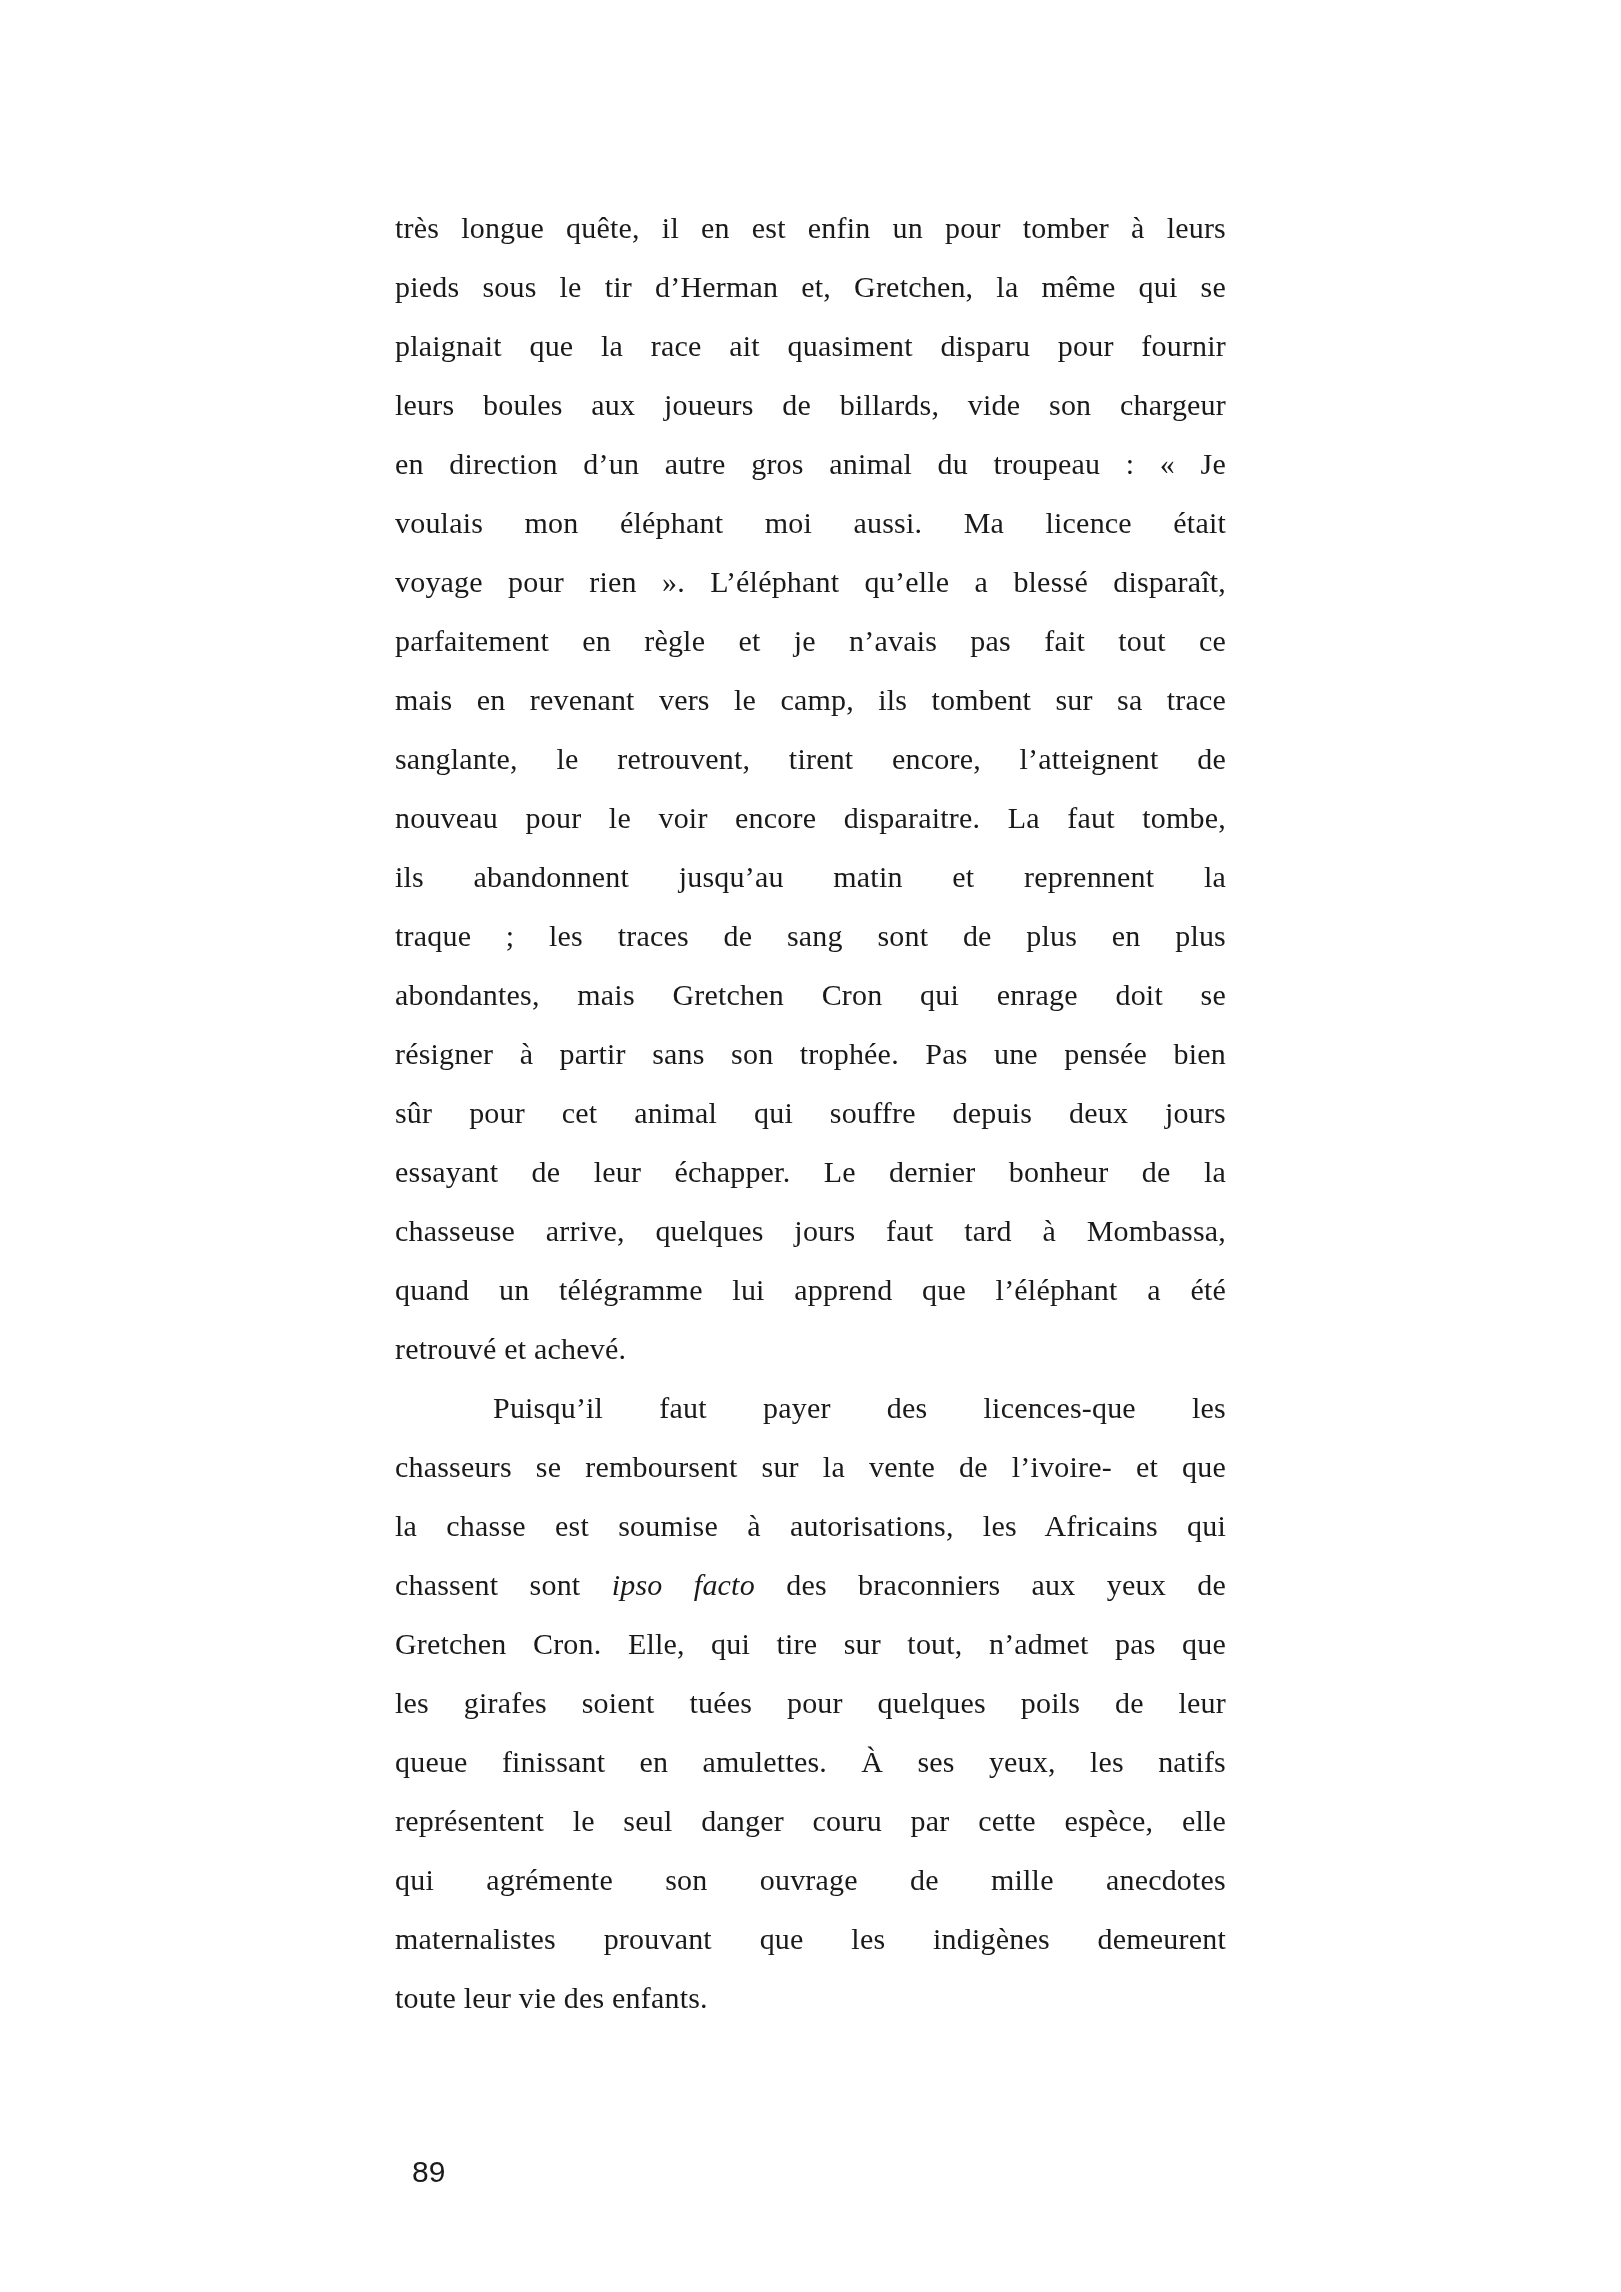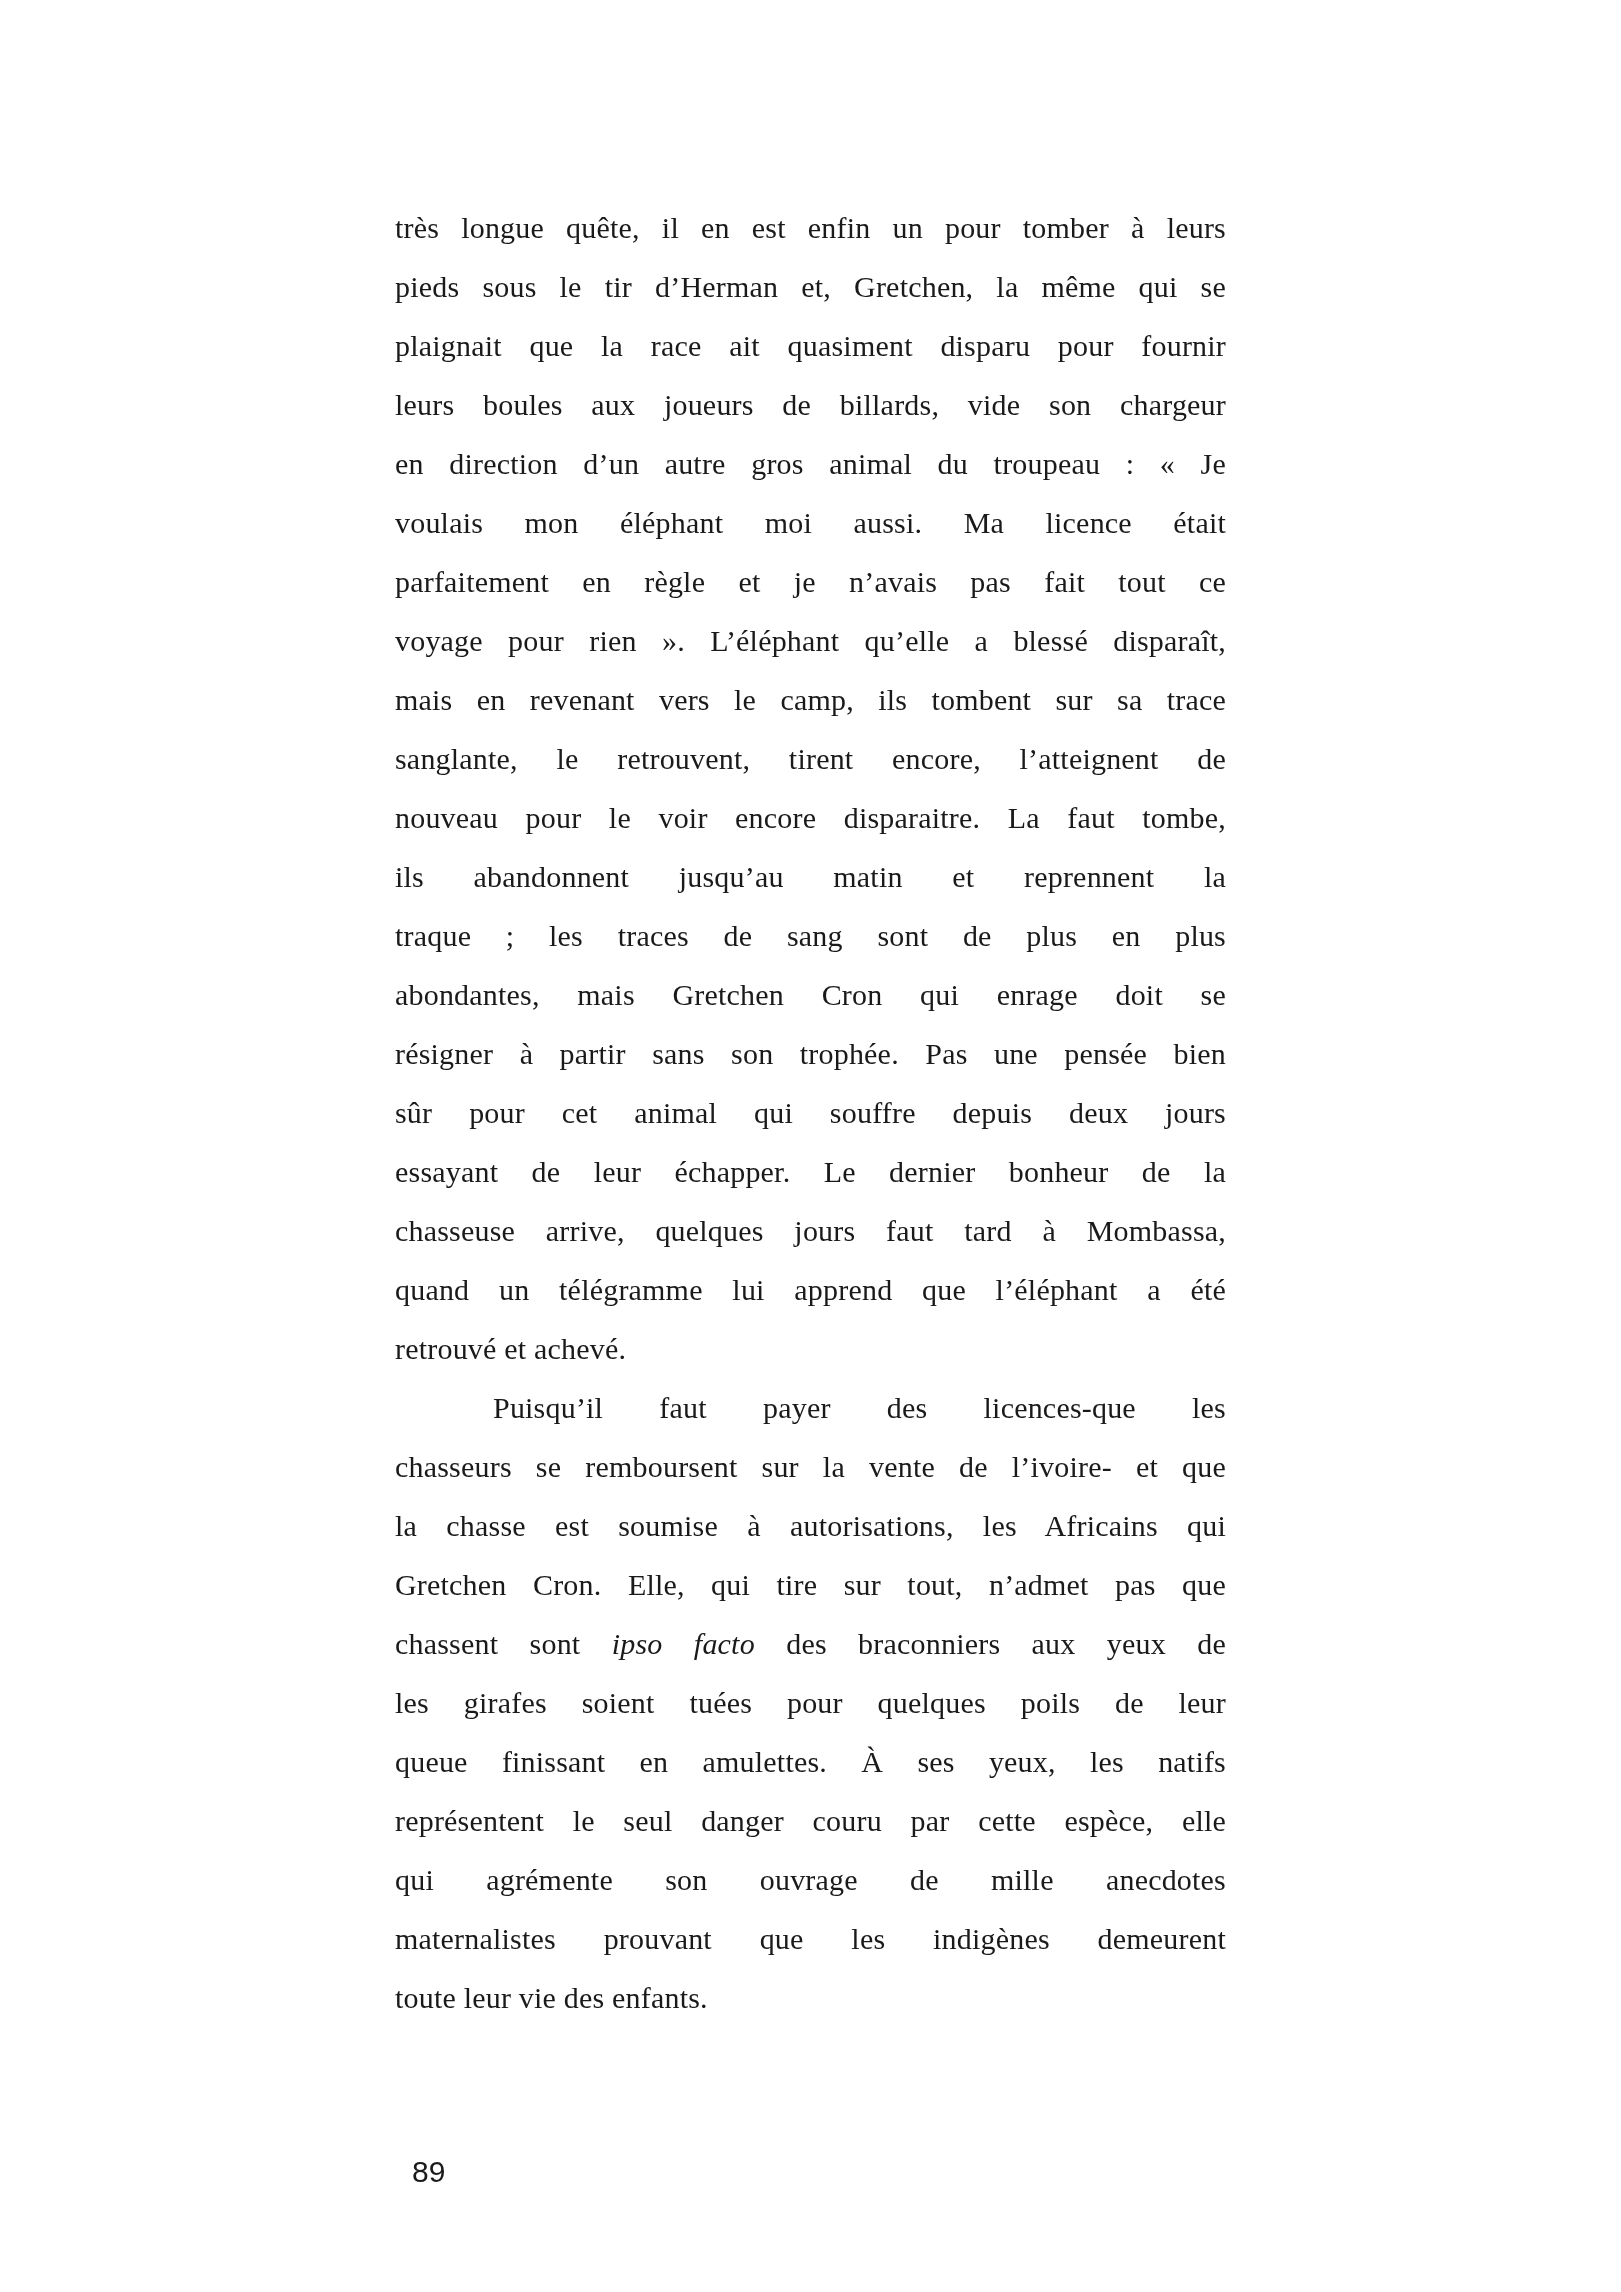--- a/index.html
+++ b/index.html
@@ -56,39 +56,39 @@
 <body>
 
 <div class="page">
   <div class="body-text">
       <div class="line">très longue quête, il en est enfin un pour tomber à leurs</div>
       <div class="line">pieds sous le tir d’Herman et, Gretchen, la même qui se</div>
       <div class="line">plaignait que la race ait quasiment disparu pour fournir</div>
       <div class="line">leurs boules aux joueurs de billards, vide son chargeur</div>
       <div class="line">en direction d’un autre gros animal du troupeau : « Je</div>
       <div class="line">voulais mon éléphant moi aussi. Ma licence était</div>
+      <div class="line">voyage pour rien ». L’éléphant qu’elle a blessé disparaît,</div>
       <div class="line">parfaitement en règle et je n’avais pas fait tout ce</div>
-      <div class="line">voyage pour rien ». L’éléphant qu’elle a blessé disparaît,</div>
       <div class="line">mais en revenant vers le camp, ils tombent sur sa trace</div>
       <div class="line">sanglante, le retrouvent, tirent encore, l’atteignent de</div>
       <div class="line">nouveau pour le voir encore disparaitre. La faut tombe,</div>
       <div class="line">ils abandonnent jusqu’au matin et reprennent la</div>
       <div class="line">traque ; les traces de sang sont de plus en plus</div>
       <div class="line">abondantes, mais Gretchen Cron qui enrage doit se</div>
       <div class="line">résigner à partir sans son trophée. Pas une pensée bien</div>
       <div class="line">sûr pour cet animal qui souffre depuis deux jours</div>
       <div class="line">essayant de leur échapper. Le dernier bonheur de la</div>
       <div class="line">chasseuse arrive, quelques jours faut tard à Mombassa,</div>
       <div class="line">quand un télégramme lui apprend que l’éléphant a été</div>
       <div class="line para-end">retrouvé et achevé.</div>
       <div class="line indent">Puisqu’il faut payer des licences-que les</div>
       <div class="line">chasseurs se remboursent sur la vente de l’ivoire- et que</div>
       <div class="line">la chasse est soumise à autorisations, les Africains qui</div>
+      <div class="line">chassent sont <i>ipso facto</i> des braconniers aux yeux de</div>
       <div class="line">Gretchen Cron. Elle, qui tire sur tout, n’admet pas que</div>
-      <div class="line">chassent sont <i>ipso facto</i> des braconniers aux yeux de</div>
       <div class="line">les girafes soient tuées pour quelques poils de leur</div>
       <div class="line">queue finissant en amulettes. À ses yeux, les natifs</div>
       <div class="line">représentent le seul danger couru par cette espèce, elle</div>
       <div class="line">qui agrémente son ouvrage de mille anecdotes</div>
       <div class="line">maternalistes prouvant que les indigènes demeurent</div>
       <div class="line para-end">toute leur vie des enfants.</div>
     </div>
   <div class="page-number">89</div>
 </div>
 

